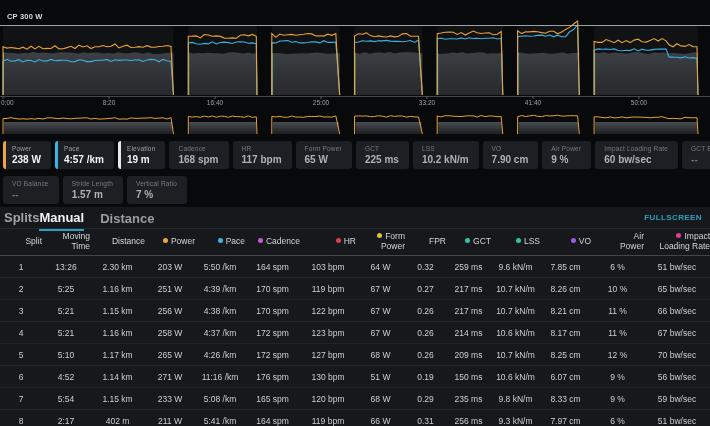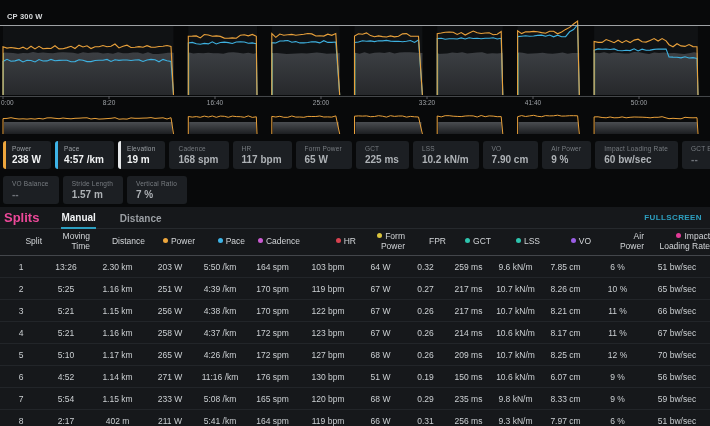--- a/index.html
+++ b/index.html
@@ -18,22 +18,22 @@
   .tile .bar{position:absolute;left:0;top:0;bottom:0;width:3px;border-radius:3px 0 0 3px;}
   .tile .t-label{display:block;font-size:6.5px;color:#787d82;white-space:nowrap;letter-spacing:.2px;}
   .tile.active .t-label{color:#9ba0a5;}
   .tile .t-value{display:block;font-size:10px;font-weight:bold;color:#aeb2b6;margin-top:2px;white-space:nowrap;}
   .tile.active .t-value{color:#f2f4f5;}
   .tile.empty .t-value{color:#70747a;}
 
   
   #splits{position:absolute;left:0;top:199px;width:710px;height:227px;background:#16181b;}
   #splits-header{display:flex;align-items:center;height:21px;padding:0 8px 0 4px;border-bottom:1px solid #26292d;}
-  #splits-title{font-size:13px;font-weight:bold;color:#ec4899;margin-right:14px;}
-  .tab{font-size:10px;font-weight:bold;color:#9a9ea3;margin-right:16px;padding:5px 0 4px;cursor:pointer;position:relative;margin-left:8px;}
+  #splits-title{font-size:13px;font-weight:bold;color:#a3a3a3;}
+  .tab{font-size:13px;font-weight:bold;color:#9a9ea3;margin-right:16px;padding:5px 0 4px;cursor:pointer;position:relative;}
   .tab.active{color:#f0f2f4;border-bottom:2px solid #2d9fc0;}
   #fullscreen-btn{margin-left:auto;font-size:8px;font-weight:bold;color:#2d9fc0;letter-spacing:.4px;cursor:pointer;}
 
   table#splits-table{width:710px;border-collapse:collapse;table-layout:fixed;}
   #splits-table th{font-size:8.5px;font-weight:normal;color:#d2d5d8;text-align:right;vertical-align:middle;
     padding:3px 0;height:20px;line-height:1.15;white-space:pre-line;border-bottom:1px solid #43464b;}
   #splits-table td{font-size:8.5px;color:#ccd0d3;text-align:center;height:21px;padding:0;border-bottom:1px solid #222529;white-space:nowrap;}
   #splits-table tr.split-row{cursor:pointer;}
   #splits-table tr.split-row:last-child td{border-bottom:none;}
   .dot{display:inline-block;width:5px;height:5px;border-radius:50%;margin-right:3px;vertical-align:1px;}

